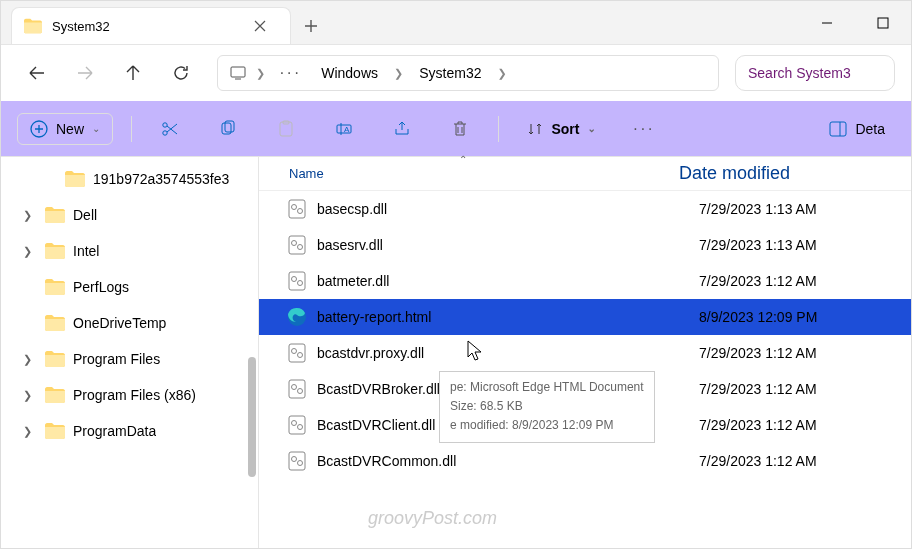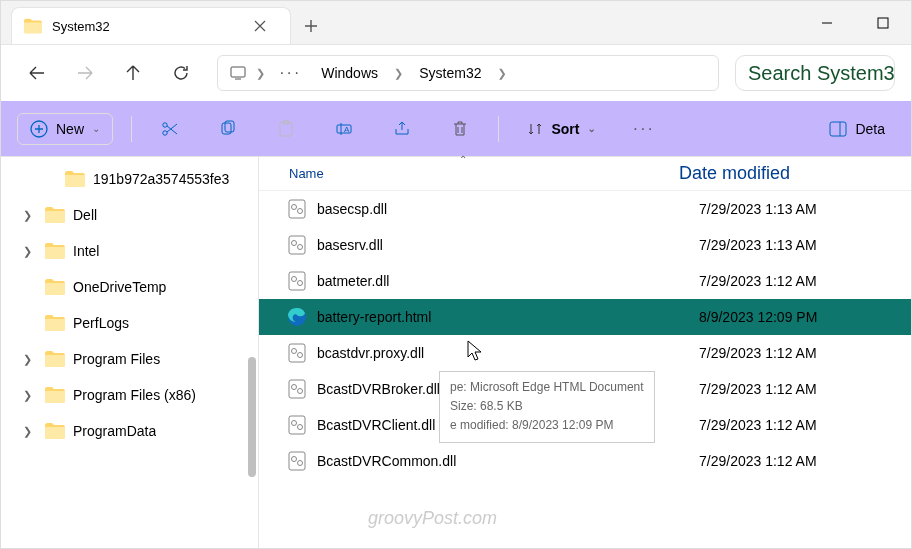--- a/index.html
+++ b/index.html
@@ -17,21 +17,21 @@
     
     
     .navbar { height: 56px; display: flex; align-items: center; padding: 0 16px; gap: 8px; background: #fff; }
     .nav-btn { width: 40px; height: 40px; display: flex; align-items: center; justify-content: center; border-radius: 6px; cursor: pointer; color: #444; }
     .nav-btn.disabled { color: #bbb; }
     .breadcrumb { flex: 1; display: flex; align-items: center; height: 36px; border: 1px solid #e0e0e0; border-radius: 6px; padding: 0 10px; gap: 6px; margin-left: 8px; }
     .crumb-icon { width: 20px; height: 20px; display: flex; align-items: center; justify-content: center; color: #555; }
     .crumb-sep { color: #888; font-size: 11px; padding: 0 2px; }
     .crumb-item { font-size: 14px; color: #000; padding: 4px 8px; border-radius: 4px; cursor: pointer; }
     .crumb-more { font-size: 16px; color: #555; padding: 0 6px; letter-spacing: 2px; }
-    .searchbox { width: 160px; height: 36px; border: 1px solid #e0e0e0; border-radius: 10px; display: flex; align-items: center; padding: 0 12px; color: #14532d; font-size: 20px; margin-left: 8px; overflow: hidden; white-space: nowrap; }
+    .searchbox { width: 160px; height: 36px; border: 1px solid #e0e0e0; border-radius: 10px; display: flex; align-items: center; padding: 0 12px; color: #701a75; font-size: 14px; margin-left: 8px; overflow: hidden; white-space: nowrap; }
     
     
     .toolbar { height: 56px; display: flex; align-items: center; padding: 0 16px; gap: 18px; border-bottom: 1px solid #e5e5e5; background:#c4b5fd; }
     .newmenu { display: flex; align-items: center; gap: 8px; border: 1px solid #ddd; border-radius: 6px; padding: 6px 12px; cursor: pointer; }
     .newmenu-icon { color: #0067c0; }
     .newmenu-label { font-size: 14px; color: #000; }
     .newmenu-chev { color: #666; font-size: 10px; }
     .tb-sep { width: 1px; height: 26px; background: #ddd; }
     .tb-btn { width: 40px; height: 40px; display: flex; align-items: center; justify-content: center; border-radius: 6px; cursor: pointer; color: #0067c0; }
     .tb-btn.disabled { color: #bbb; }
@@ -52,21 +52,21 @@
     .side-label { white-space: nowrap; overflow: hidden; text-overflow: ellipsis; }
     .side-scroll { position: absolute; right: 2px; top: 200px; width: 8px; height: 120px; background: #c0c0c0; border-radius: 4px; }
     
     .filepane { flex: 1; display: flex; flex-direction: column; }
     .headers { display: flex; height: 34px; align-items: center; border-bottom: 1px solid #eee; position: relative; }
     .header-sort-ind { position: absolute; left: 200px; top: -3px; font-size: 10px; color: #666; }
     .col-name { width: 420px; padding-left: 30px; font-size: 13px; color: #003e92; cursor: pointer; }
     .col-date { flex: 1; font-size: 18px; color: #003e92; cursor: pointer; }
     .filelist { flex: 1; overflow: hidden; }
     .file-row { display: flex; align-items: center; height: 36px; padding-left: 28px; cursor: pointer; }
-    .file-row.selected { background: #0f766e; }
+    .file-row.selected { background: #1d4ed8; }
     .file-icon { width: 20px; height: 20px; margin-right: 10px; flex-shrink: 0; }
     .file-name { width: 382px; font-size: 14px; color: #000; }
     .file-date { font-size: 14px; color: #000; }
     
     .tooltip { position: absolute; left: 438px; top: 370px; background: rgba(255,255,255,0.85); border: 1px solid #ccc; padding: 6px 10px; font-size: 12px; color: #666; line-height: 1.6; z-index: 10; }
     .cursor { position: absolute; left: 466px; top: 339px; z-index: 20; }
     .watermark { position: absolute; left: 367px; top: 507px; font-size: 18px; color: #ccc; font-style: italic; z-index: 5; }
   </style>
 </head>
 <body>
@@ -237,29 +237,29 @@
             <path fill="#ffe9a6" d="M0 4h20v10c0 1-1 2-2 2H2c-1 0-2-1-2-2V4z"></path>
           </svg>
           <span class="side-label">Intel</span>
         </div>
         <div class="side-item">
           <span class="side-chev">❯</span>
           <svg class="folder-icon" viewBox="0 0 20 16">
             <path fill="#ffd66b" d="M0 2c0-1 1-2 2-2h5l2 2h9c1 0 2 1 2 2v10c0 1-1 2-2 2H2c-1 0-2-1-2-2V2z"></path>
             <path fill="#ffe9a6" d="M0 4h20v10c0 1-1 2-2 2H2c-1 0-2-1-2-2V4z"></path>
           </svg>
+          <span class="side-label">PerfLogs</span>
+        </div>
+        <div class="side-item">
+          <span class="side-chev">❯</span>
+          <svg class="folder-icon" viewBox="0 0 20 16">
+            <path fill="#ffd66b" d="M0 2c0-1 1-2 2-2h5l2 2h9c1 0 2 1 2 2v10c0 1-1 2-2 2H2c-1 0-2-1-2-2V2z"></path>
+            <path fill="#ffe9a6" d="M0 4h20v10c0 1-1 2-2 2H2c-1 0-2-1-2-2V4z"></path>
+          </svg>
           <span class="side-label">OneDriveTemp</span>
-        </div>
-        <div class="side-item">
-          <span class="side-chev">❯</span>
-          <svg class="folder-icon" viewBox="0 0 20 16">
-            <path fill="#ffd66b" d="M0 2c0-1 1-2 2-2h5l2 2h9c1 0 2 1 2 2v10c0 1-1 2-2 2H2c-1 0-2-1-2-2V2z"></path>
-            <path fill="#ffe9a6" d="M0 4h20v10c0 1-1 2-2 2H2c-1 0-2-1-2-2V4z"></path>
-          </svg>
-          <span class="side-label">PerfLogs</span>
         </div>
         <div class="side-item has-children">
           <span class="side-chev">❯</span>
           <svg class="folder-icon" viewBox="0 0 20 16">
             <path fill="#ffd66b" d="M0 2c0-1 1-2 2-2h5l2 2h9c1 0 2 1 2 2v10c0 1-1 2-2 2H2c-1 0-2-1-2-2V2z"></path>
             <path fill="#ffe9a6" d="M0 4h20v10c0 1-1 2-2 2H2c-1 0-2-1-2-2V4z"></path>
           </svg>
           <span class="side-label">Program Files</span>
         </div>
         <div class="side-item has-children">

